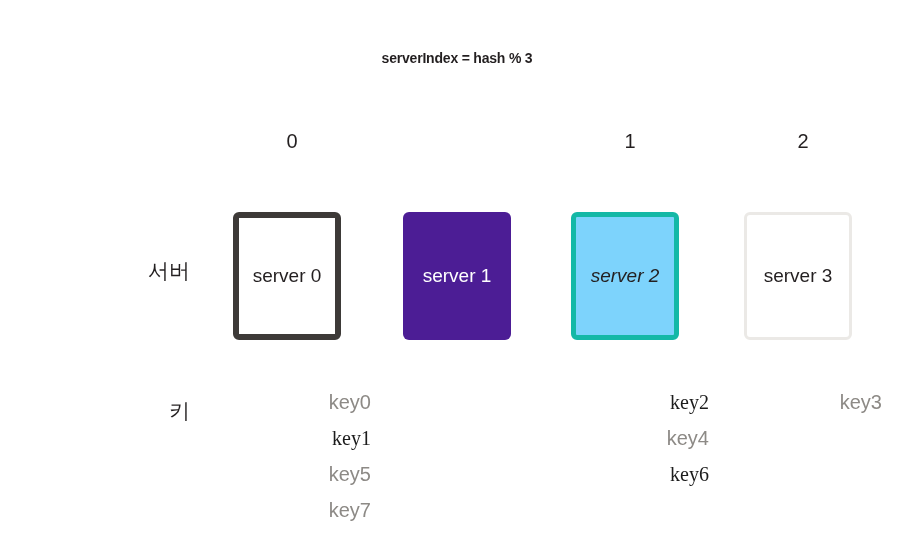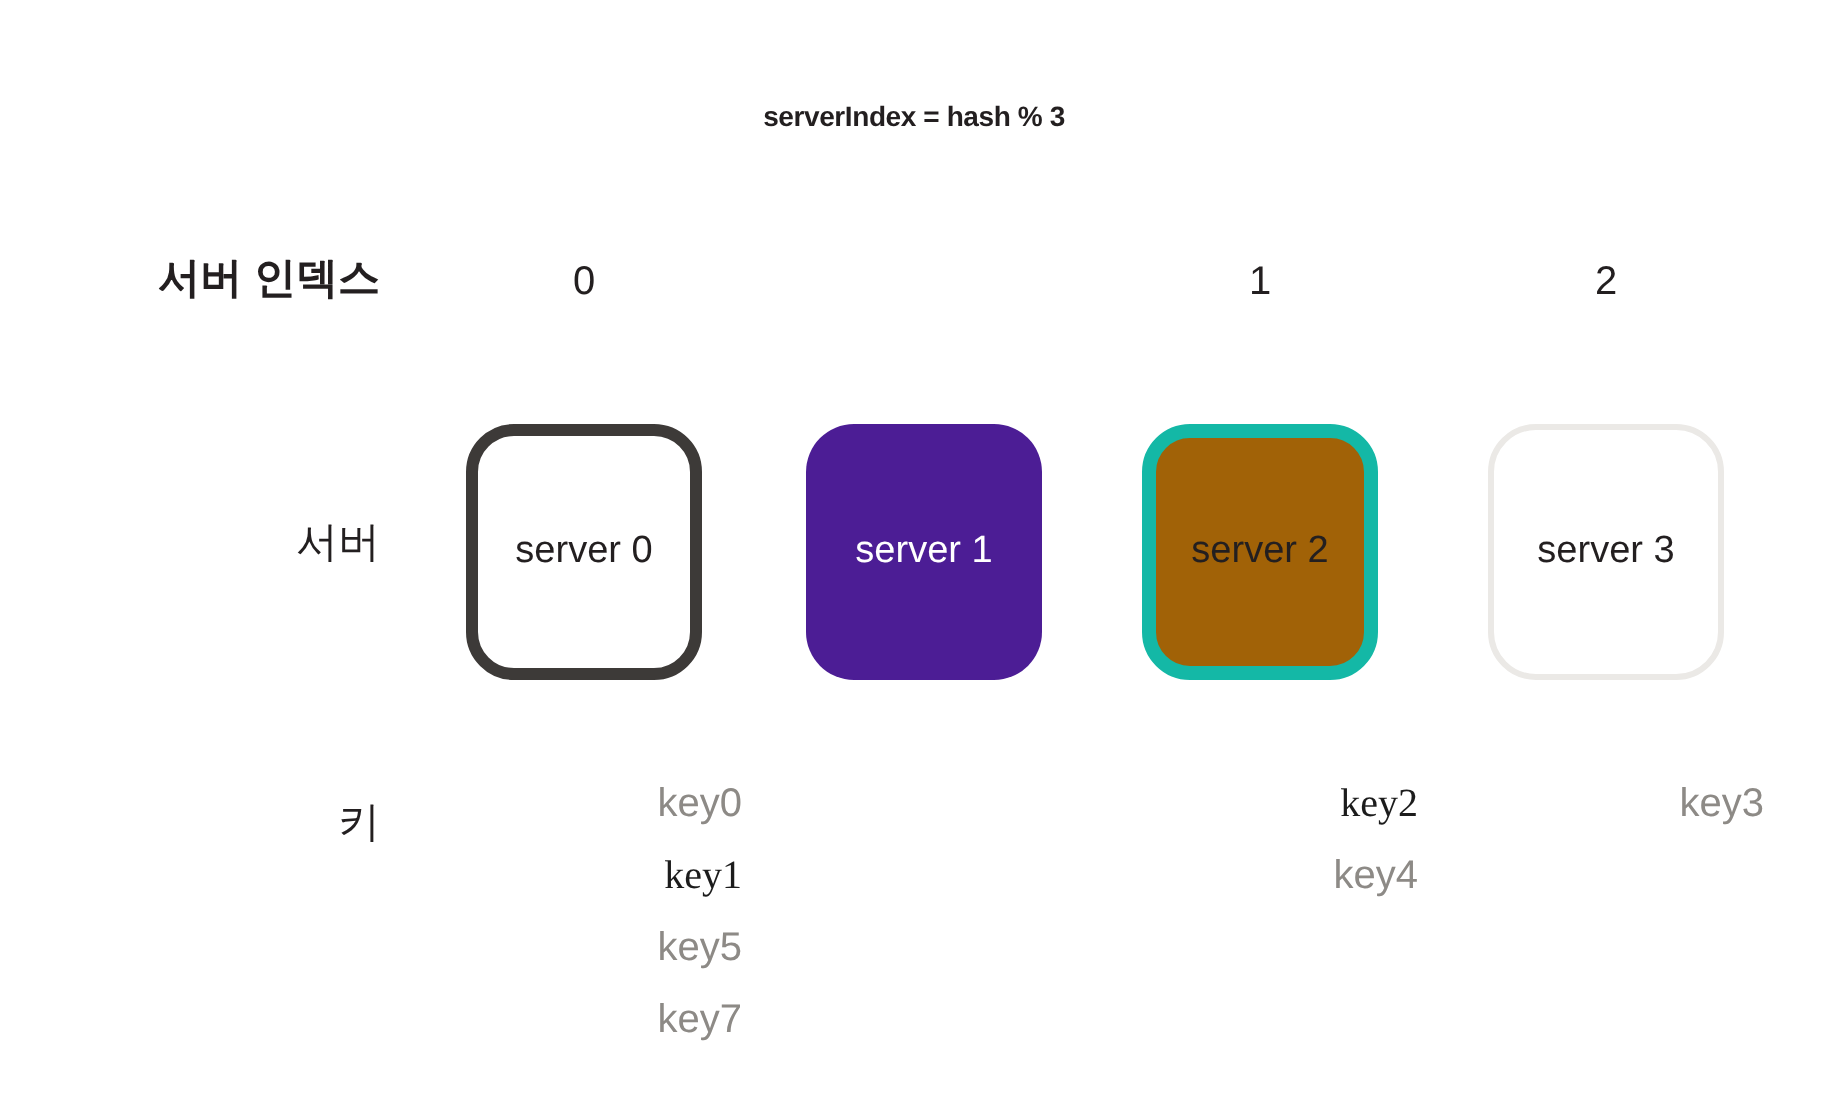--- a/index.html
+++ b/index.html
@@ -78,43 +78,44 @@
     text-align: center;
     font-size: 20px;
     color: #231f20;
   }
 
   
   .server-box {
     position: absolute;
     top: 212px;
     left: 6px;
-    width: 118px;
+    width: 108px;
     height: 128px;
-    border-radius: 24px;
+    border-radius: 6px;
     box-sizing: border-box;
     display: flex;
     align-items: center;
     justify-content: center;
     font-size: 19px;
   }
   .server-box.style-dark-outline {
     border: 6px solid #3d3a38;
     background: #ffffff;
     color: #231f20;
   }
   .server-box.style-filled {
     border: none;
     background: #4c1d95;
     color: #ffffff;
   }
   .server-box.style-black-outline {
-    border: 7px solid #14b8a6;
-    background: #a16207;
+    border: 5px solid #14b8a6;
+    background: #7dd3fc;
     color: #231f20;
+    font-style: italic;
   }
   .server-box.style-faint-outline {
     border: 3px solid #ebe9e6;
     background: #ffffff;
     color: #231f20;
   }
 
   
   .key-list {
     position: absolute;
@@ -131,21 +132,20 @@
   .key-item.tone-dark  { color: #1c1c1c; font-family: Liberation Serif, serif; }
   .key-item.tone-light { color: #8d8a86; }
 </style>
 </head>
 <body>
 
 <div id="canvas">
 
   <div class="formula-title">serverIndex = hash % 3</div>
 
-  <div class="row-label index-label">서버 인덱스</div>
 
   <div class="row-label server-label">서버</div>
 
   <div class="row-label key-label">키</div>
 
   <div class="col col-0">
     <div class="col-index">0</div>
     <div class="server-box style-dark-outline">
       <span>server 0</span>
     </div>
@@ -166,20 +166,21 @@
   </div>
 
   <div class="col col-2">
     <div class="col-index">1</div>
     <div class="server-box style-black-outline">
       <span>server 2</span>
     </div>
     <div class="key-list">
       <div class="key-item tone-dark">key2</div>
       <div class="key-item tone-light">key4</div>
+      <div class="key-item tone-dark">key6</div>
     </div>
   </div>
 
   <div class="col col-3">
     <div class="col-index">2</div>
     <div class="server-box style-faint-outline">
       <span>server 3</span>
     </div>
     <div class="key-list">
       <div class="key-item tone-light">key3</div>

